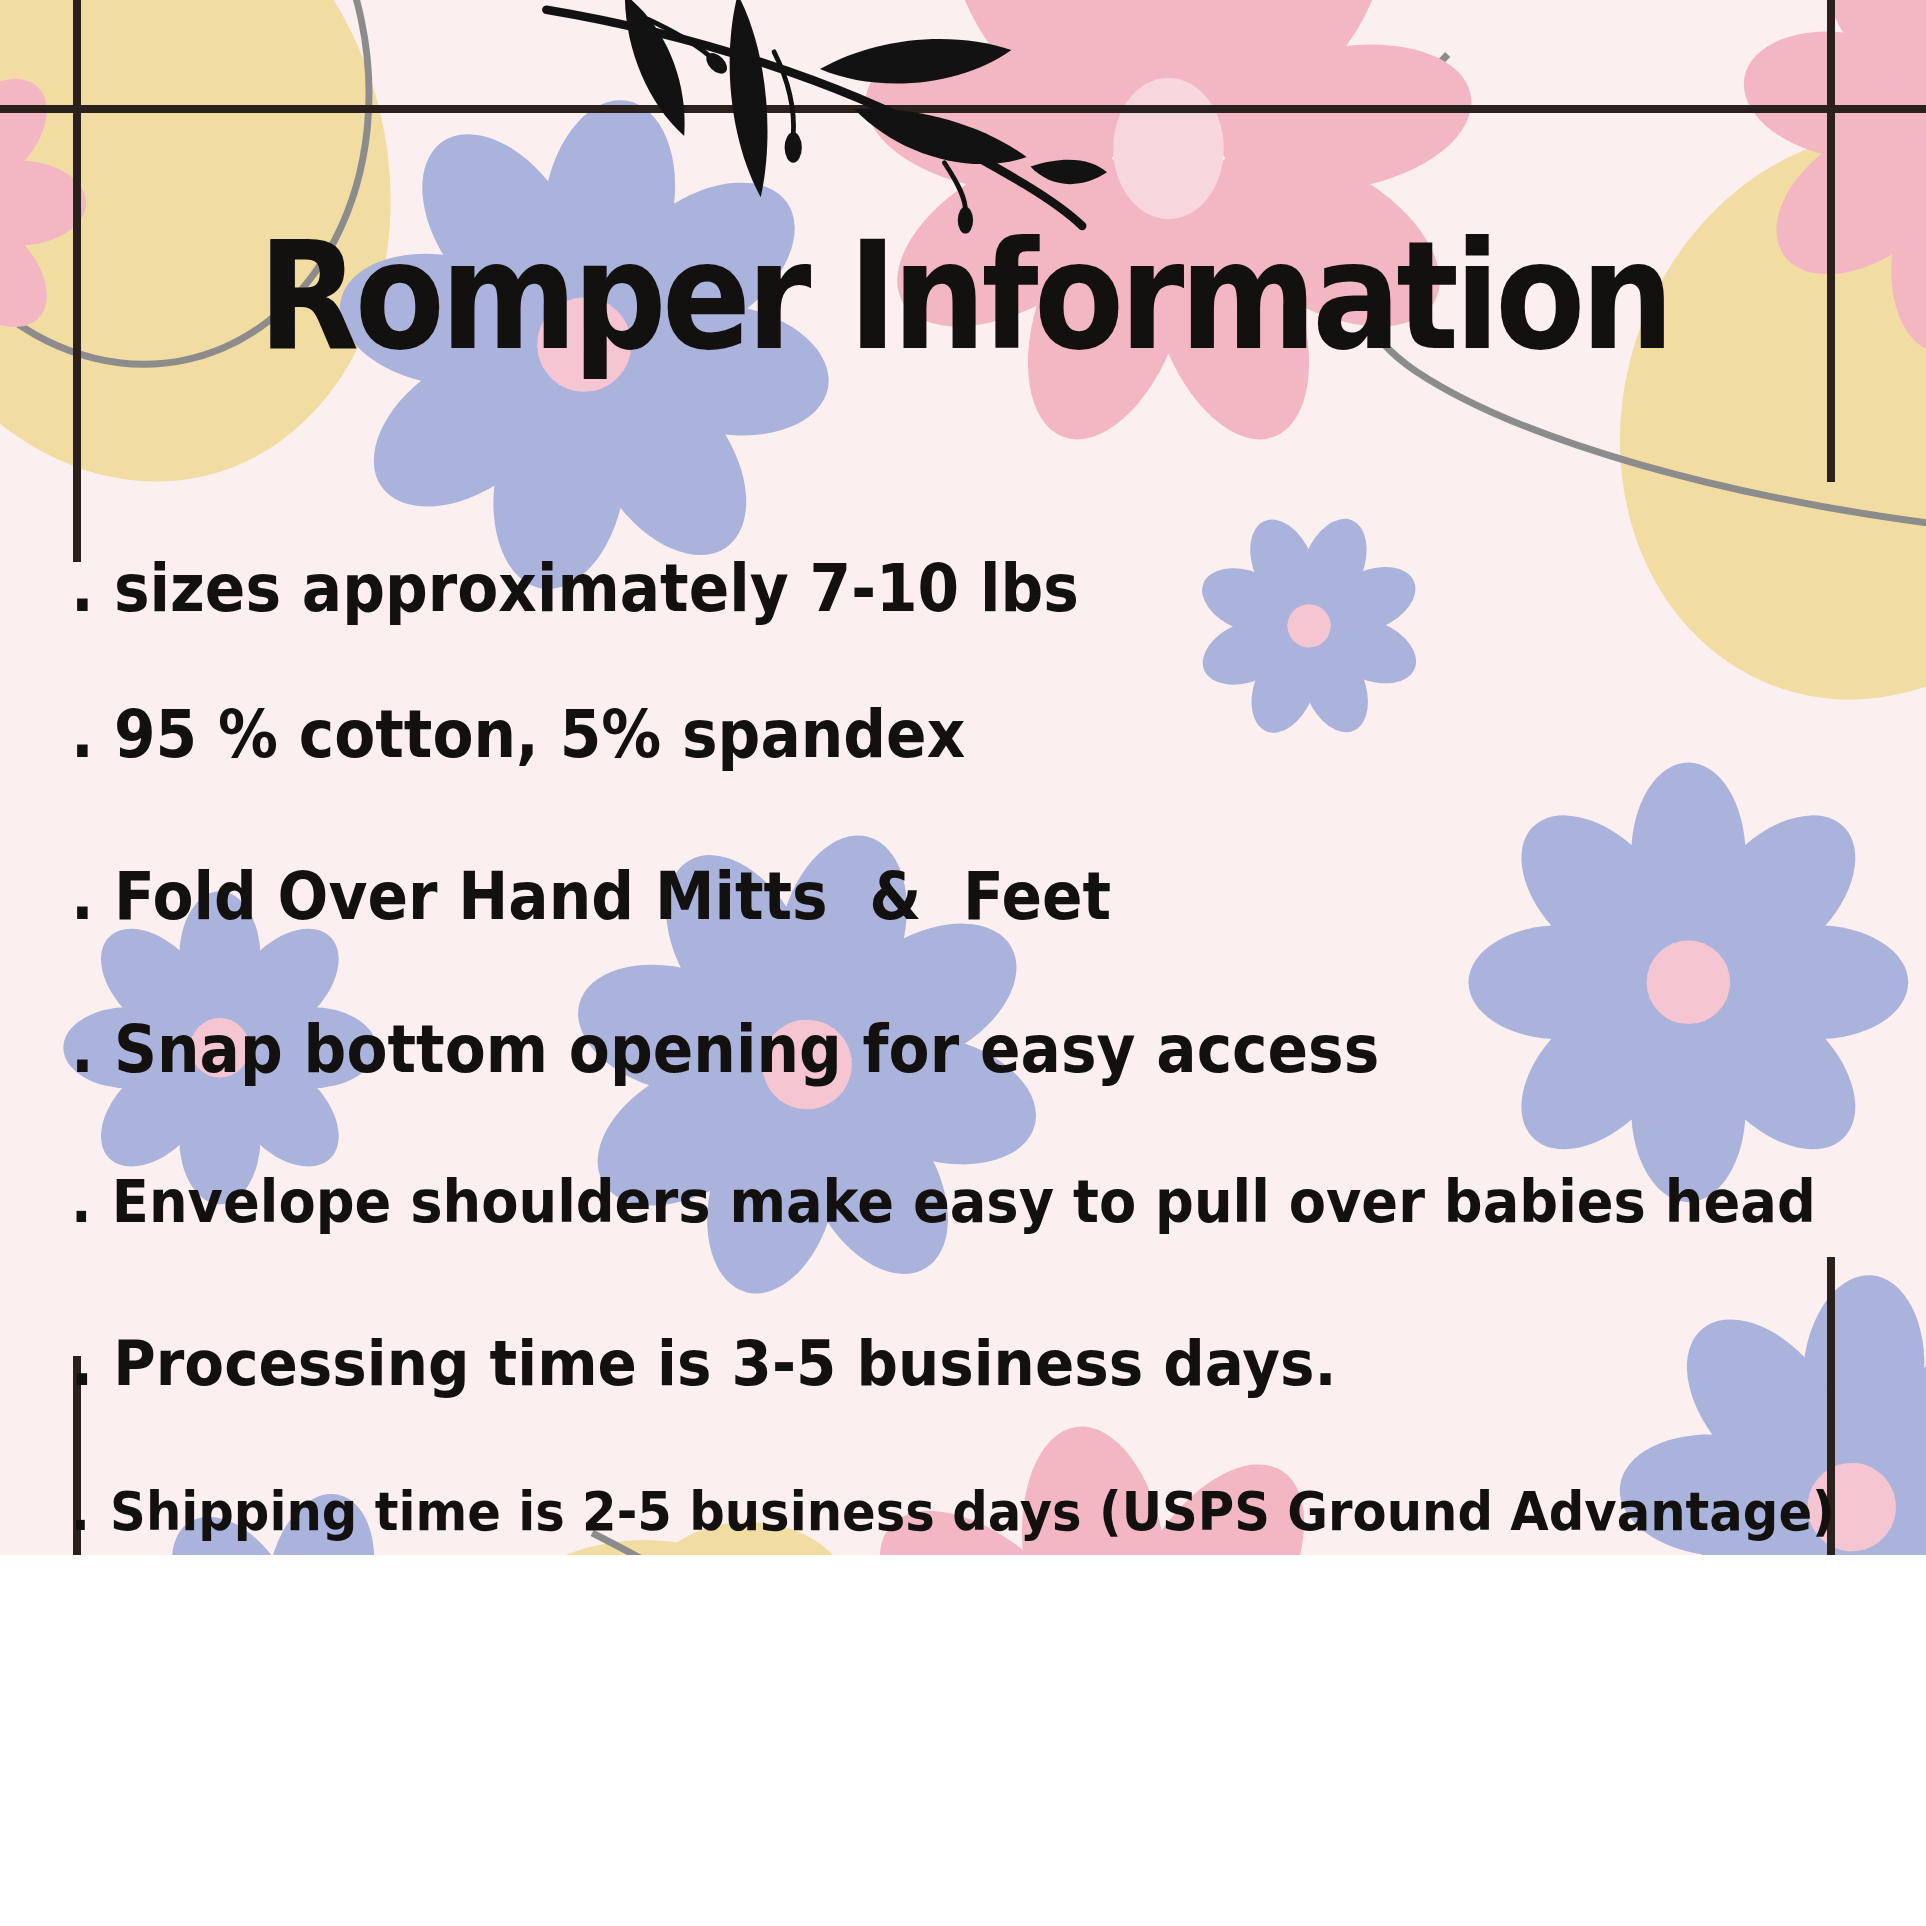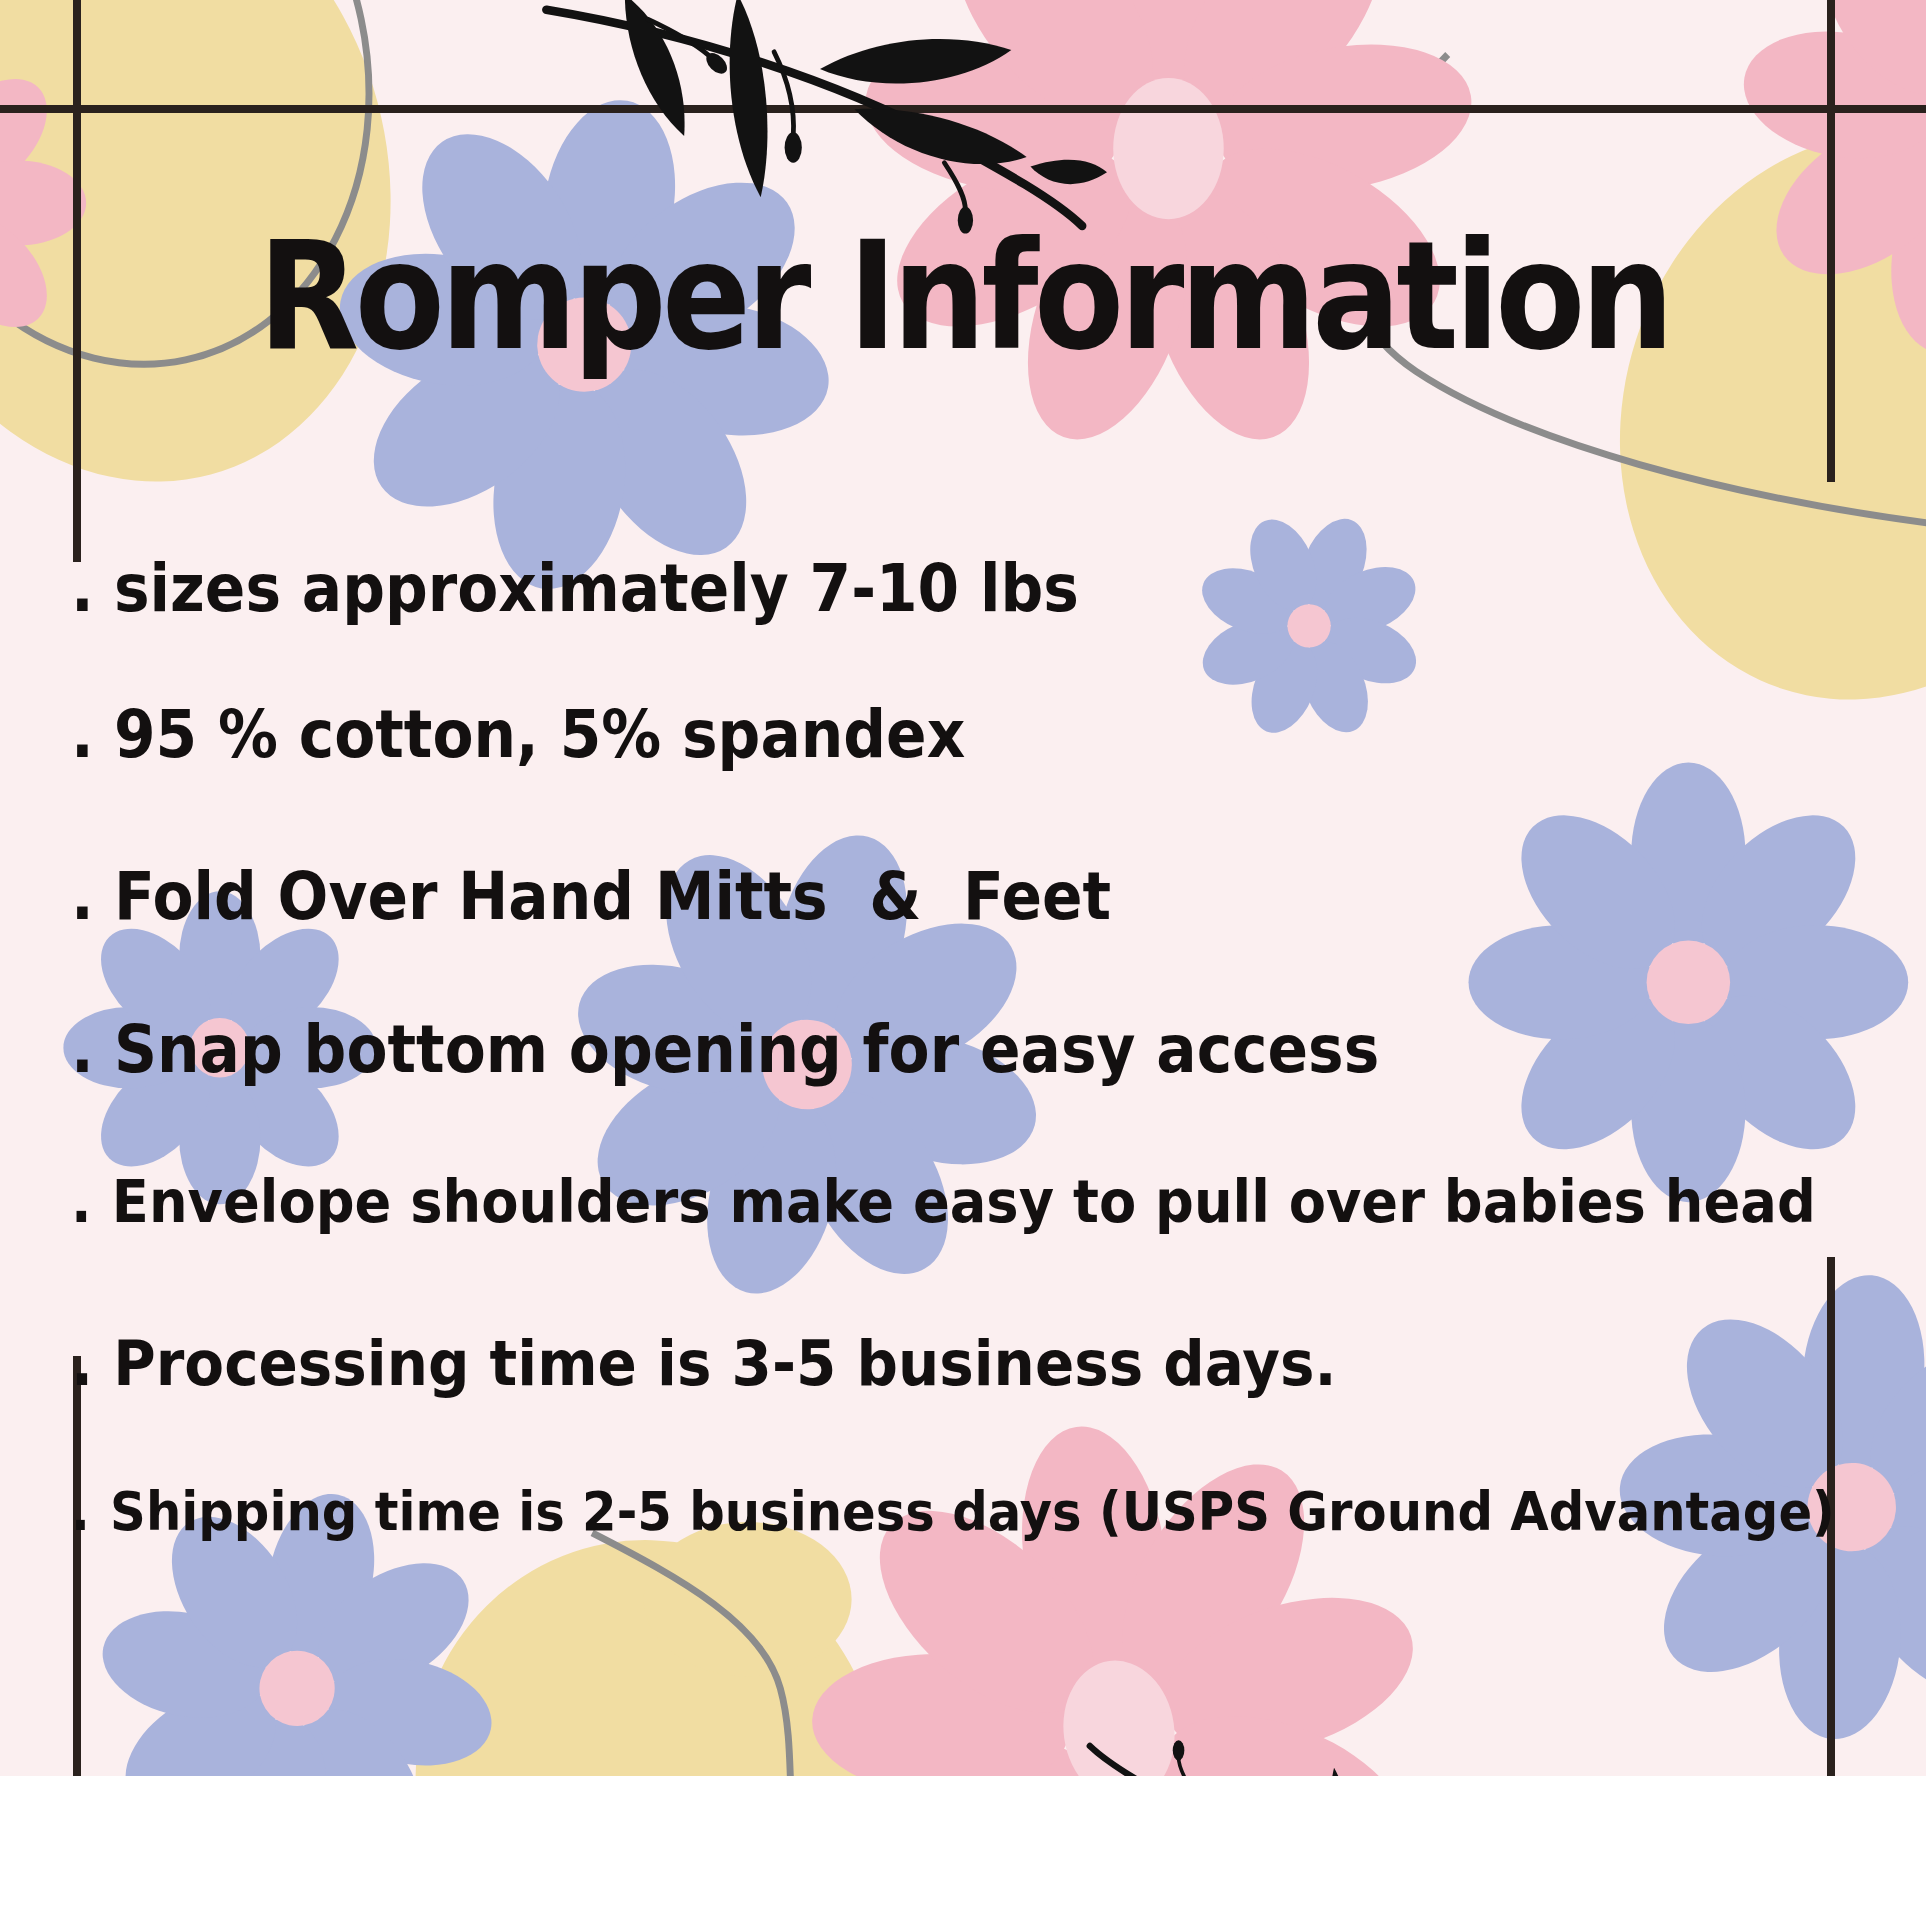--- a/index.html
+++ b/index.html
@@ -1,17 +1,17 @@
 <!DOCTYPE html>
 <html><head>
 <meta charset="utf-8">
 <style>
   html,body{margin:0;padding:0;}
   body{font-family:"DejaVu Sans",sans-serif;}
-  #canvas{position:relative;width:1927px;height:1776px;overflow:hidden;background:#fbeff0;}
+  #canvas{position:relative;width:1927px;height:1555px;overflow:hidden;background:#fbeff0;}
   #deco-layer{position:absolute;left:0;top:0;z-index:1;}
   .frame-line{position:absolute;z-index:2;background:#2a211d;}
   #frame-h-top{left:0;top:105px;width:1927px;height:8px;}
   #frame-h-bottom{left:0;top:1805px;width:1927px;height:8px;}
   #frame-v-left-1{left:73px;top:0;width:8px;height:562px;}
   #frame-v-left-2{left:73px;top:1356px;width:8px;height:564px;}
   #frame-v-right-1{left:1827px;top:0;width:8px;height:482px;}
   #frame-v-right-2{left:1827px;top:1257px;width:8px;height:669px;}
   .branch{position:absolute;z-index:3;}
   #branch-top{left:533px;top:-6px;}

